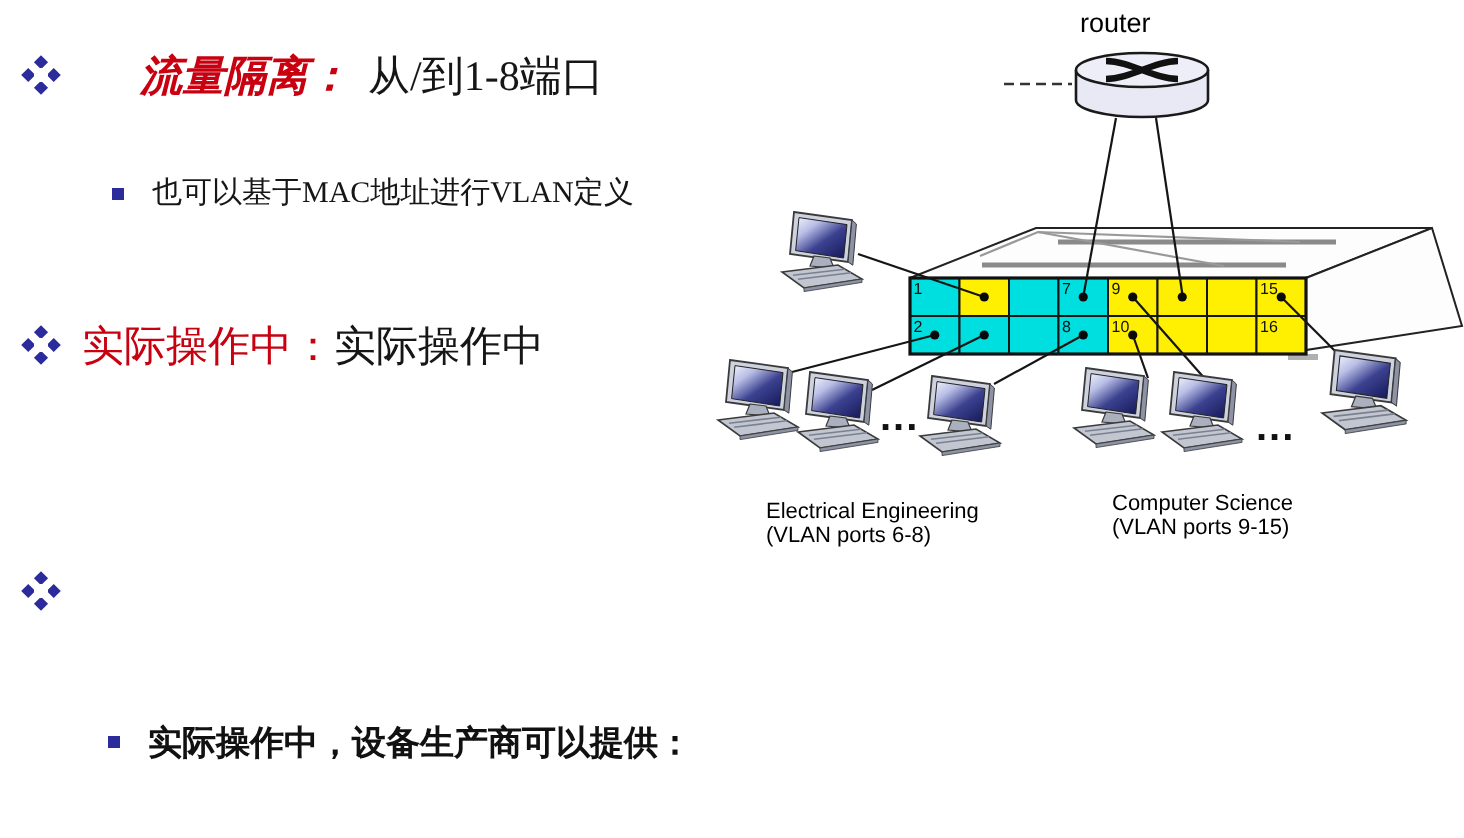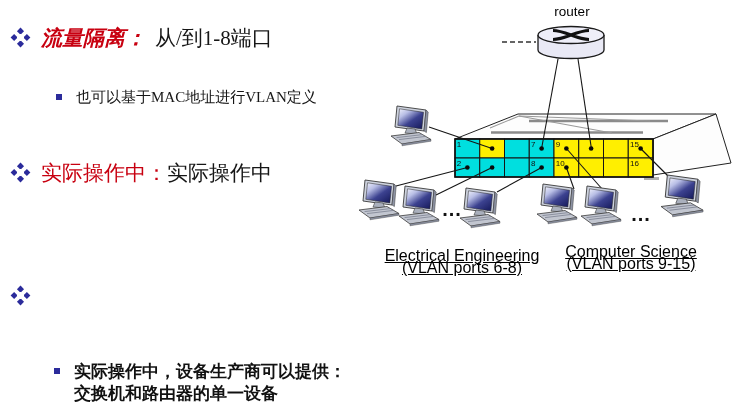--- a/index.html
+++ b/index.html
@@ -4,34 +4,34 @@
 <style>
   html,body{margin:0;padding:0;}
   body{
     width:732px;height:419px;position:relative;background:#ffffff;overflow:hidden;
     font-family:"Liberation Serif","DejaVu Serif",serif;
   }
   
   .bullet{position:absolute;display:flex;align-items:flex-start;}
   .btxt{font-size:21px;line-height:25px;color:#161616;letter-spacing:0px;}
   .red{color:#c80010;}
-  .it{font-style:italic;font-weight:bold;}
+  .it{font-style:italic;font-weight:bold;margin-left:29px;}
   .gap{margin-right:9px;}
   
   .dmark{flex:none;width:5px;height:5px;margin:9px 18px 0 3px;background:transparent;
          transform:rotate(45deg);
          box-shadow:4.5px 4.5px 0 #2b2b9b,-4.5px -4.5px 0 #2b2b9b,4.5px -4.5px 0 #2b2b9b,-4.5px 4.5px 0 #2b2b9b;}
   .sqmark{flex:none;width:6px;height:6px;margin:7px 14px 0 0;background:#2b2b9b;}
   .sub1 .stxt{font-size:15px;line-height:20px;color:#161616;}
-  .sub2 .stxt{font-size:17px;line-height:22px;color:#111;font-family:"Liberation Sans","DejaVu Sans",sans-serif;font-weight:bold;}
+  .sub2 .stxt{font-size:17px;line-height:22px;color:#111;font-family:"Liberation Sans","DejaVu Sans",sans-serif;font-weight:bold;text-align:right;}
   
-  .dlabel{position:absolute;text-align:center;color:#000;
+  .dlabel{position:absolute;text-align:left;color:#000;
           font-family:"Liberation Sans","DejaVu Sans",sans-serif;}
   .router-lbl{font-size:13.5px;}
-  .grp{font-size:16px;line-height:12px;text-decoration:underline;}
+  .grp{font-size:11px;line-height:12px;}
   .dots{font-family:"Liberation Sans",sans-serif;font-size:20px;line-height:20px;font-weight:bold;letter-spacing:1px;color:#111;}
   svg#diagram{position:absolute;left:0;top:0;}
   .portnum{font:8px "Liberation Sans","DejaVu Sans",sans-serif;fill:#111;}
 </style>
 </head>
 <body>
 
 <div class="bullet" style="left:15px;top:26px;width:360px">
   <span class="dmark"></span>
   <div class="btxt">
@@ -52,21 +52,20 @@
 </div>
 
 <div class="bullet" style="left:15px;top:284px;width:400px">
   <span class="dmark"></span>
 </div>
 
 <div class="bullet sub2" style="left:54px;top:361px;width:340px">
   <span class="sqmark"></span>
   <div class="stxt">
     <span>实际操作中，设备生产商可以提供：</span><br>
-    <span>交换机和路由器的单一设备</span>
   </div>
 </div>
 
 <svg id="diagram" width="732" height="419" viewBox="0 0 732 419">
   <defs>
     <linearGradient id="scrGrad" x1="0" y1="0" x2="0.9" y2="1">
       <stop offset="0" stop-color="#f2f3fc"></stop>
       <stop offset="0.28" stop-color="#b9bfe6"></stop>
       <stop offset="0.6" stop-color="#3c4290"></stop>
       <stop offset="1" stop-color="#181c5e"></stop>

